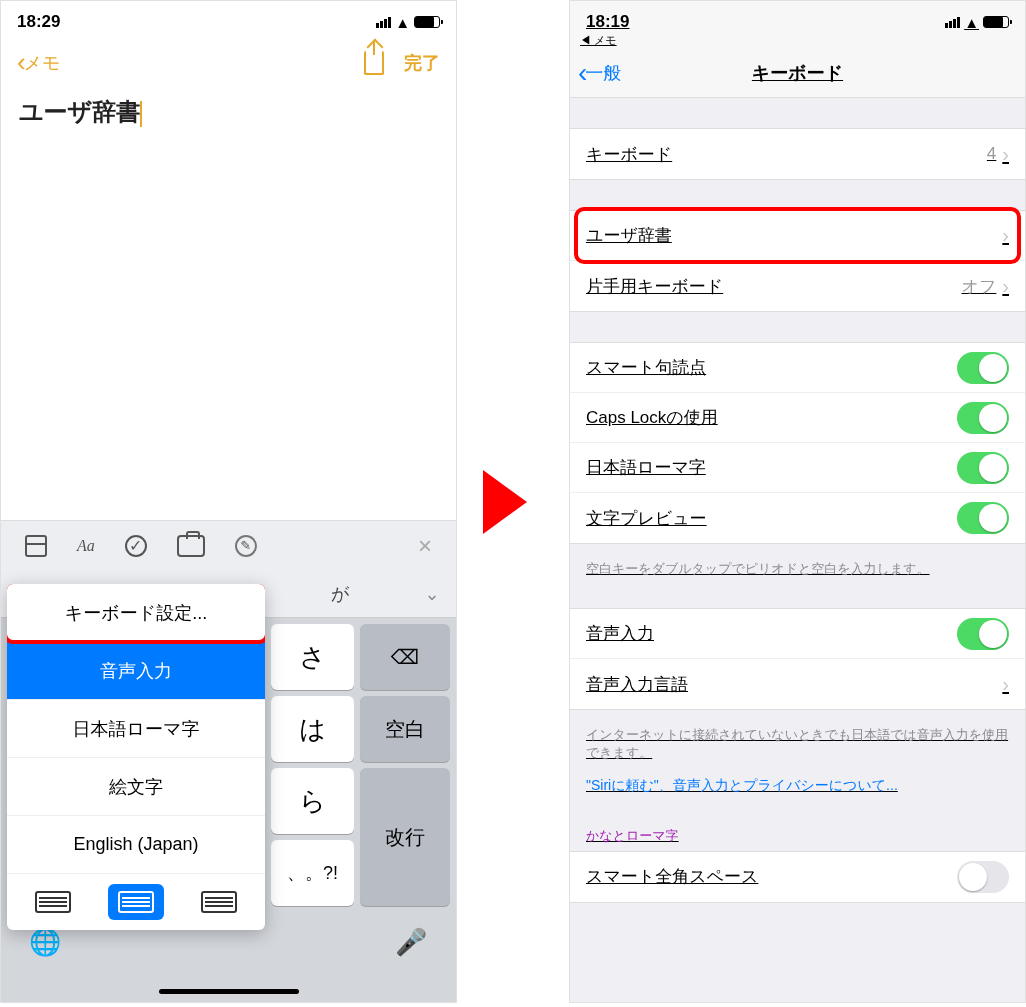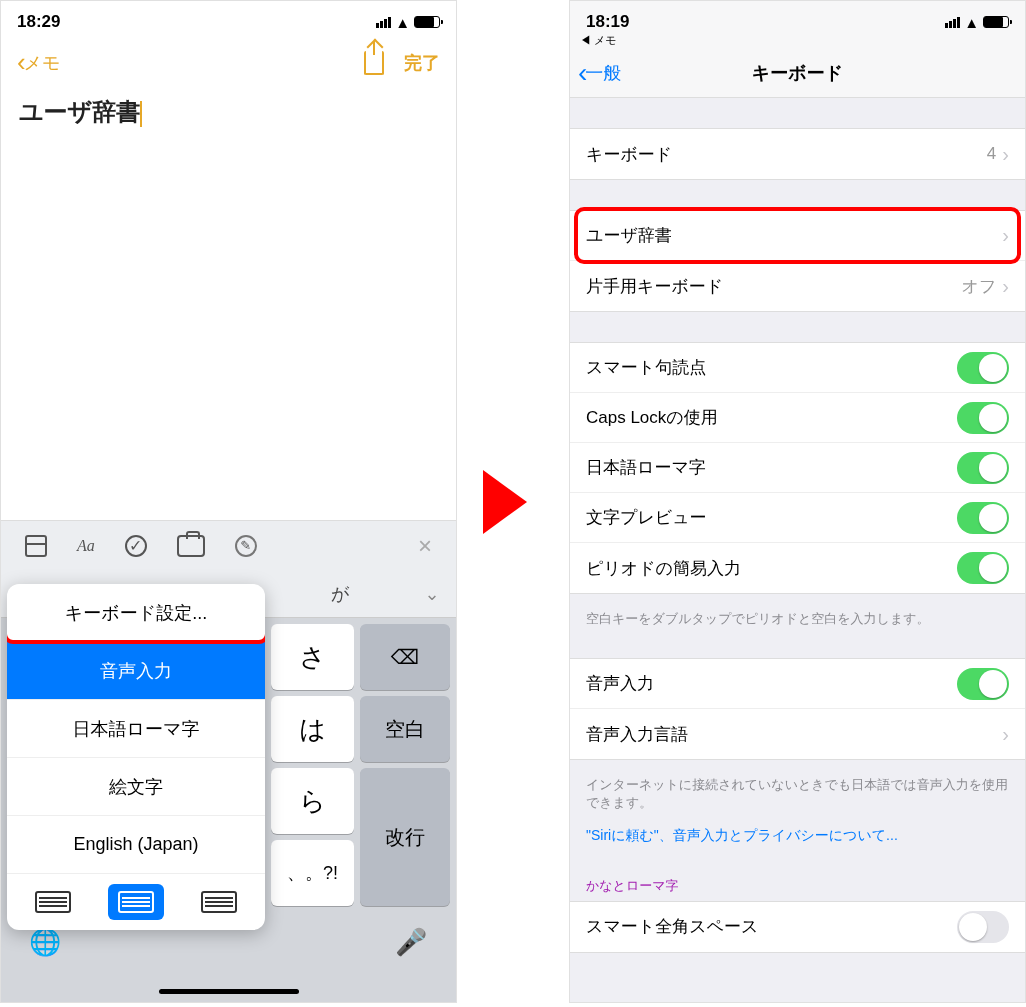--- a/index.html
+++ b/index.html
@@ -1,20 +1,20 @@
 <!DOCTYPE html>
 <html><head>
 <meta charset="utf-8">
 <style>
 * { margin: 0; padding: 0; box-sizing: border-box; font-family: -apple-system, "Hiragino Sans", sans-serif; }
 body { background: #fff; width: 1026px; height: 1007px; position: relative; overflow: hidden; }
 .container { display: flex; width: 100%; height: 100%; align-items: flex-start; }
 .phone { width: 465px; height: 1003px; background: #fff; position: relative; border: 1px solid #e0e0e0; overflow: hidden; }
 .phone-left { margin-right: 0; }
-.phone-right { margin-left: 16px; }
+.phone-right { margin-left: 16px; text-decoration: underline; }
 .arrow-col { flex: 0 0 96px; display: flex; justify-content: center; align-items: center; height: 1003px; }
 .arrow-tri { width: 0; height: 0; border-left: 44px solid #ff0000; border-top: 32px solid transparent; border-bottom: 32px solid transparent; }
 
 
 .status { display: flex; justify-content: space-between; align-items: center; height: 34px; padding: 8px 16px 0; font-size: 17px; font-weight: 600; }
 .status-icons { display: flex; gap: 4px; align-items: center; }
 .sig-bars { display: flex; gap: 1px; align-items: flex-end; }
 .sig-bars span { width: 3px; background:#000; }
 .sig-bars span:nth-child(1){height:5px}.sig-bars span:nth-child(2){height:7px}.sig-bars span:nth-child(3){height:9px}.sig-bars span:nth-child(4){height:11px}
 .wifi { font-size: 15px; }
@@ -38,21 +38,21 @@
 
 .cand-bar { position:absolute; bottom:432px; left:0; right:0; height:50px; background:#eceef1; border-top:1px solid #ddd; display:flex; align-items:center; padding:0 24px; gap:30px; color:#555; }
 .cand-bar .cam { width:28px;height:22px;border:2px solid #555;border-radius:4px;position:relative;}
 .cand-bar .cam::before{content:'';position:absolute;left:7px;top:-6px;width:10px;height:6px;border:2px solid #555;border-bottom:none;border-radius:3px 3px 0 0;}
 .cand-bar .marker{width:22px;height:22px;border:2px solid #777;border-radius:50%;display:flex;align-items:center;justify-content:center;font-size:13px;}
 .cand-bar .close{font-size:24px;color:#aaa;margin-left:auto;font-weight:300;}
 .cand-bar .table-ic{width:22px;height:22px;border:2px solid #555;border-radius:3px;position:relative;}
 .cand-bar .table-ic::before{content:'';position:absolute;inset:0;border-top:2px solid #555;top:6px;}
 
 
-.kb-popup { position:absolute; bottom:72px; left:6px; width:258px; background:#fff; border-radius:12px; box-shadow:0 4px 18px rgba(0,0,0,0.25); overflow:hidden; z-index:10;}
+.kb-popup { position:absolute; bottom:72px; left:6px; width:258px; background:#fff; border-radius:6px; box-shadow:0 4px 18px rgba(0,0,0,0.25); overflow:hidden; z-index:10;}
 .kb-popup .item { height:58px; display:flex; align-items:center; justify-content:center; font-size:18px; border-bottom:1px solid #eee;}
 .kb-popup .item.settings { font-size:18px; }
 .kb-popup .item.selected { background:#007aff; color:#fff; }
 .kb-popup .hl { position:absolute; border:4px solid #ff0000; border-radius:10px; }
 .hl-kbset { top:-4px; left:-4px; right:-4px; height:64px; }
 .kb-icons-row { display:flex; justify-content:space-around; padding:10px 8px; gap:8px;}
 .kb-ic { width:56px; height:36px; border-radius:6px; display:flex; align-items:center; justify-content:center; }
 .kb-ic.sel{ background:#007aff; }
 .kb-ic .kbsvg{ width:36px;height:22px;border:2px solid #333;border-radius:3px; display:flex; flex-direction:column; justify-content:center; gap:2px; padding:2px;}
 .kb-ic.sel .kbsvg{border-color:#fff;}
@@ -272,24 +272,20 @@
           <div class="toggle"></div>
         </div>
     <div class="cell">
           <span>日本語ローマ字</span>
           <div class="toggle"></div>
         </div>
     <div class="cell">
           <span>文字プレビュー</span>
           <div class="toggle"></div>
         </div>
-    <div class="cell">
-          <span>ピリオドの簡易入力</span>
-          <div class="toggle"></div>
-        </div>
   </div>
   <div class="footer-txt">空白キーをダブルタップでピリオドと空白を入力します。</div>
 
   <div class="cell-group">
     <div class="cell">
           <span>音声入力</span>
           <div class="toggle"></div>
         </div>
     <div class="cell">
           <span>音声入力言語</span>

